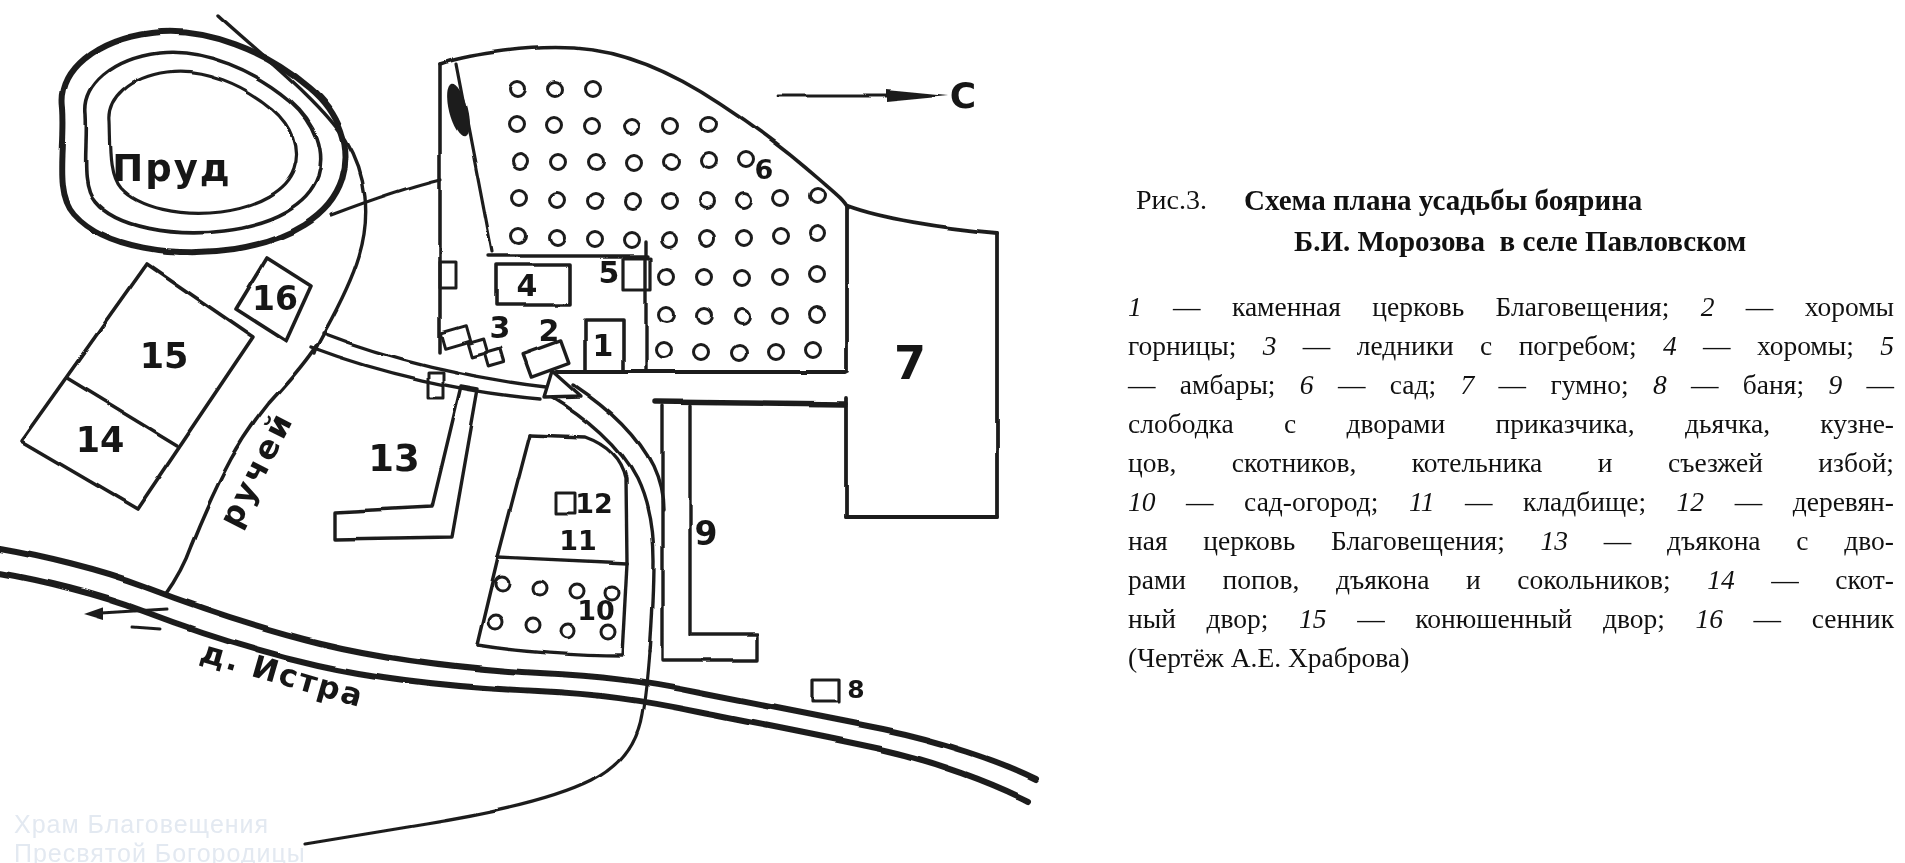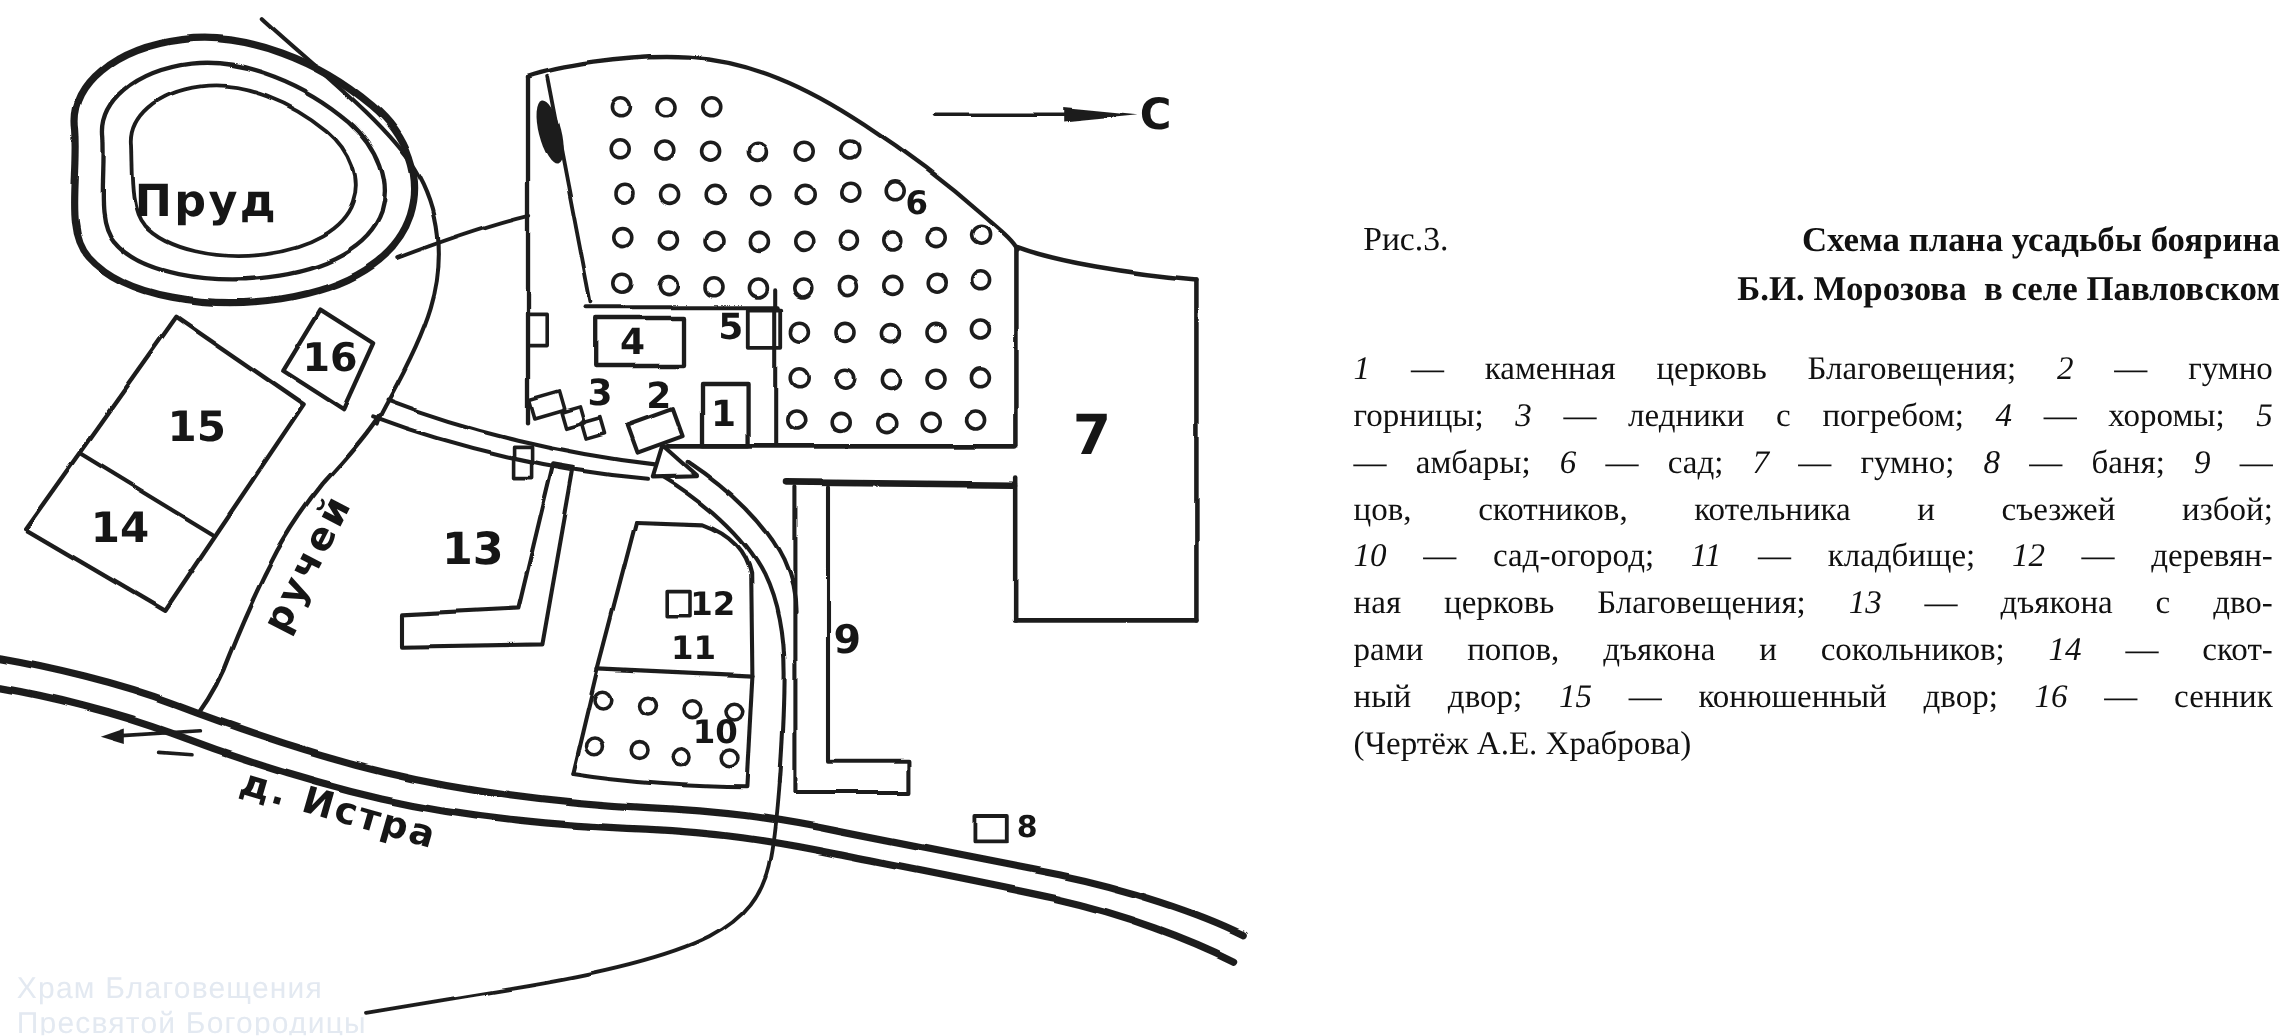--- a/index.html
+++ b/index.html
@@ -5,21 +5,21 @@
   html,body{margin:0;padding:0;background:#fff;}
   .page{position:relative;width:1905px;height:863px;background:#ffffff;overflow:hidden;
         font-family:"Liberation Serif",serif;color:#111;}
   .map-wrap{position:absolute;left:0;top:0;width:1130px;height:863px;}
   svg{display:block}
   .map-label{font-family:"DejaVu Sans",sans-serif;font-weight:bold;fill:#161616;}
   
   .caption{position:absolute;left:1128px;top:180px;width:772px;}
   .cap-head{position:relative;}
   .fig{position:absolute;left:8px;top:4px;font-size:28px;}
-  .cap-titles{margin-left:48px;font-weight:bold;font-size:29px;line-height:41px;text-align:right;}
+  .cap-titles{margin-left:116px;font-weight:bold;font-size:29px;line-height:41px;}
   .cap-titles .t2{margin-left:50px;white-space:pre;}
   #legend{margin-top:25px;width:766px;font-size:27.5px;line-height:39px;}
   .lg-line{text-align:justify;text-align-last:justify;}
   .lg-line.last{text-align-last:left;}
   .lg-line .num{font-style:italic;}
   .watermark{position:absolute;left:14px;top:810px;font-family:"Liberation Sans",sans-serif;
              font-size:25px;line-height:29px;color:#e3e9f1;letter-spacing:1px;}
 </style>
 </head>
 <body>
@@ -193,23 +193,24 @@
 
   <div class="caption">
     <div class="cap-head">
       <span class="fig">Рис.3.</span>
       <div class="cap-titles">
         <div>Схема плана усадьбы боярина</div>
         <div class="t2">Б.И. Морозова  в селе Павловском</div>
       </div>
     </div>
     <div id="legend">
-        <div class="lg-line"><span class="num">1</span><span> — каменная церковь Благовещения; </span><span class="num">2</span><span> — гумно</span></div>
+        <div class="lg-line"><span class="num">1</span><span> — каменная церковь Благовещения; </span><span class="num">2</span><span> — хоромы</span></div>
         <div class="lg-line"><span>горницы; </span><span class="num">3</span><span> — ледники с погребом; </span><span class="num">4</span><span> — хоромы; </span><span class="num">5</span></div>
         <div class="lg-line"><span>— амбары; </span><span class="num">6</span><span> — сад; </span><span class="num">7</span><span> — гумно; </span><span class="num">8</span><span> — баня; </span><span class="num">9</span><span> —</span></div>
+        <div class="lg-line"><span>слободка с дворами приказчика, дьячка, кузне-</span></div>
         <div class="lg-line"><span>цов, скотников, котельника и съезжей избой;</span></div>
         <div class="lg-line"><span class="num">10</span><span> — сад-огород; </span><span class="num">11</span><span> — кладбище; </span><span class="num">12</span><span> — деревян-</span></div>
         <div class="lg-line"><span>ная церковь Благовещения; </span><span class="num">13</span><span> — дъякона с дво-</span></div>
         <div class="lg-line"><span>рами попов, дъякона и сокольников; </span><span class="num">14</span><span> — скот-</span></div>
         <div class="lg-line"><span>ный двор; </span><span class="num">15</span><span> — конюшенный двор; </span><span class="num">16</span><span> — сенник</span></div>
         <div class="lg-line last"><span>(Чертёж А.Е. Храброва)</span></div>
       </div>
   </div>
 
   <div class="watermark">

